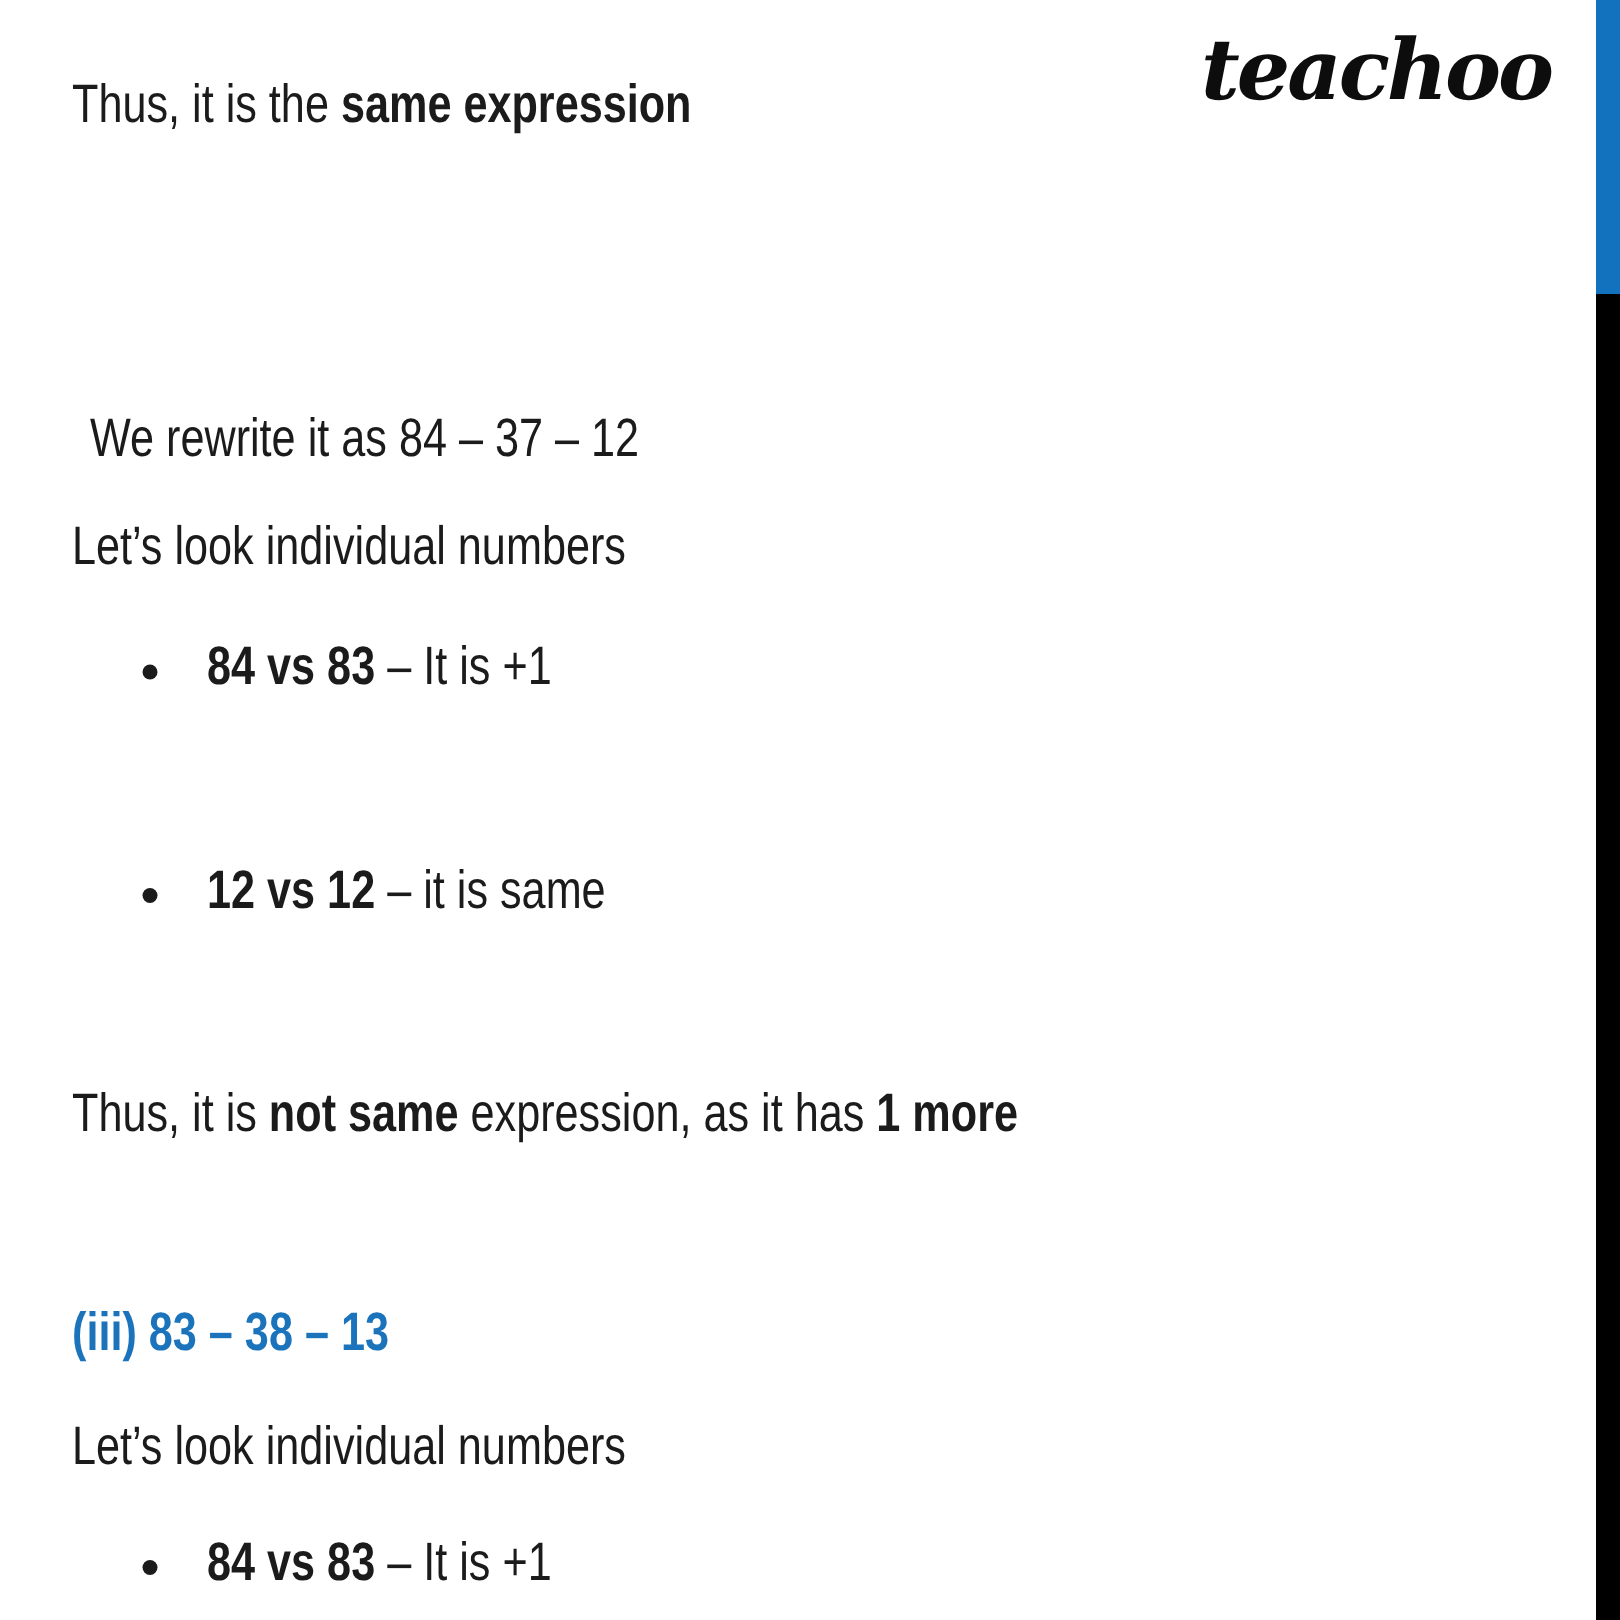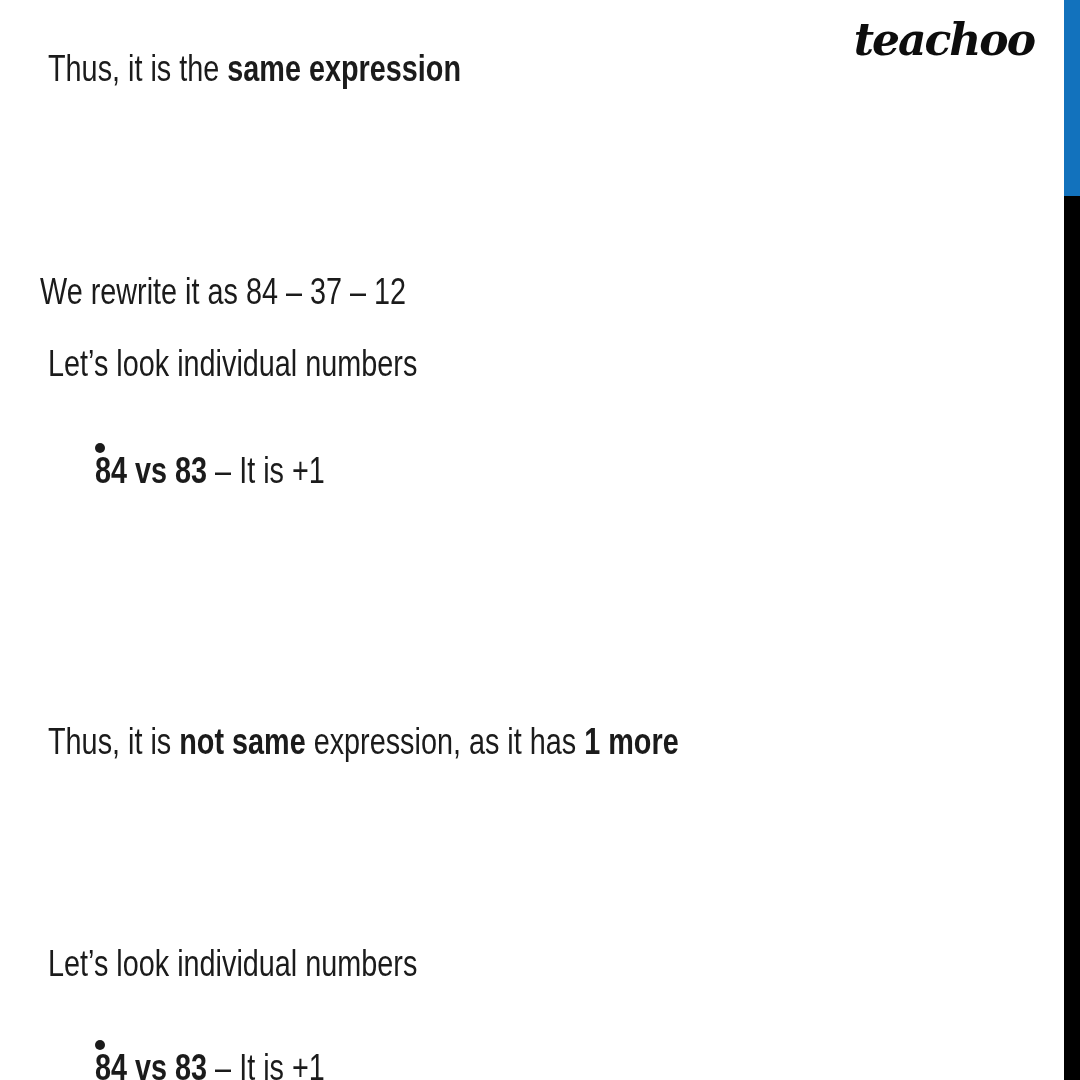--- a/index.html
+++ b/index.html
@@ -35,40 +35,39 @@
   .blue {
     color: var(--accent, #1b74bb);
     font-weight: 700;
   }
   
   .bullet {
     position: absolute;
     left: 95px;
     display: flex;
     align-items: flex-start;
-    flex-direction: column;
   }
   .dot {
     width: 10px;
     height: 10px;
     border-radius: 50%;
     background: #1b1b1b;
     margin-top: 17px;
     margin-right: 33px;
     flex: 0 0 auto;
   }
   
   .logo {
     position: absolute;
     top: 14px;
     right: 46px;
     font-family: "DejaVu Serif", serif;
     font-style: italic;
     font-weight: 700;
-    font-size: 44px;
+    font-size: 56px;
     letter-spacing: -2px;
     color: #0d0d0d;
   }
   
   .bar {
     position: absolute;
     right: 0;
     width: 16px;
   }
   .bar-blue {
@@ -92,43 +91,52 @@
   <div class="bar bar-blue"></div>
   <div class="bar bar-black"></div>
 
   <div class="t" style="left:48px; top:51px;">
     <span class="sx">
       <span>Thus, it is the </span><b>same expression</b>
     </span>
   </div>
 
 
-  <div class="t" style="left:40px; top:274px;">
+  <div class="t" style="left:60px; top:274px;">
     <span class="sx">We rewrite it as 84 – 37 – 12</span>
   </div>
 
   <div class="t" style="left:48px; top:346px;">
     <span class="sx">Let’s look individual numbers</span>
   </div>
 
   <div class="t bullet" style="top:426px;">
     <span class="dot"></span>
     <span class="sx">
       <b>84 vs 83</b><span> – It is +1</span>
     </span>
   </div>
 
 
+  <div class="t bullet" style="top:575px;">
+    <span class="dot"></span>
+    <span class="sx">
+      <b>12 vs 12</b><span> – it is same</span>
+    </span>
+  </div>
 
   <div class="t" style="left:48px; top:724px;text-align:right;">
     <span class="sx">
       <span>Thus, it is </span><b>not same</b><span> expression, as it has </span><b>1 more</b>
     </span>
   </div>
 
+  <div class="t blue" style="left:48px; top:870px;">
+    <span class="sx">(iii) 83 – 38 – 13</span>
+  </div>
 
   <div class="t" style="left:48px; top:946px;">
     <span class="sx">Let’s look individual numbers</span>
   </div>
 
   <div class="t bullet" style="top:1023px;">
     <span class="dot"></span>
     <span class="sx">
       <b>84 vs 83</b><span> – It is +1</span>
     </span>

